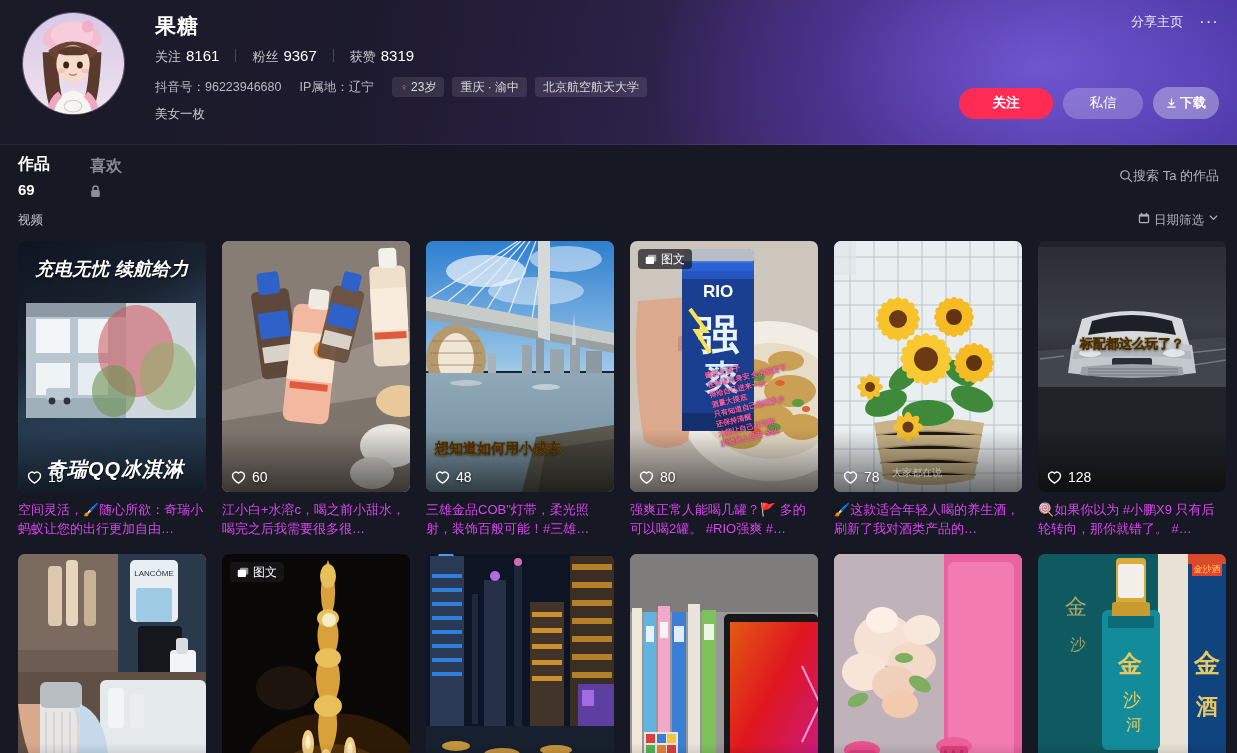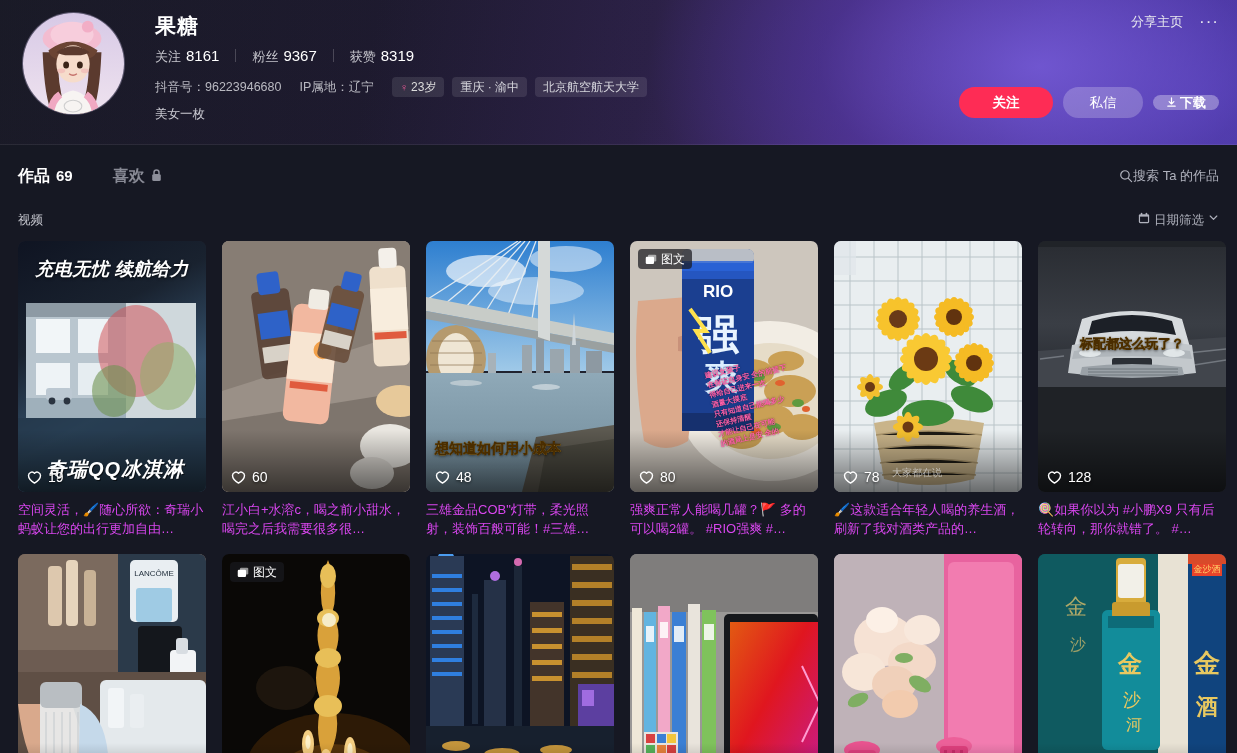--- a/index.html
+++ b/index.html
@@ -70,31 +70,31 @@
     font-size: 13.5px; cursor: pointer; white-space: nowrap; border: none; color: #fff;
   }
   .btn-follow { width: 94px; background: #fe2c55; font-weight: bold; }
   .btn-msg { width: 80px; background: rgba(255,255,255,0.22); }
   .btn-dl-group { display: flex; align-items: stretch; border-radius: 16px; overflow: hidden; }
   .btn-dl-text {
     background: rgba(255,255,255,0.20); height: 31px; display: flex; align-items: center;
     padding: 0 13px; font-size: 13px; color: #f0f0f5;
   }
   .btn-dl-cta {
-    background: rgba(255,255,255,0.33); height: 15px; display: flex; align-items: center; gap: 3px;
+    background: rgba(255,255,255,0.33); height: 32px; display: flex; align-items: center; gap: 3px;
     padding: 0 13px; font-size: 13px; font-weight: bold; color: #ffffff;
   }
 
   
   .tabbar {
     position: relative; height: 62px; width: 1237px;
     background: #161823; padding: 0 18px;
     display: flex; align-items: center;
   }
-  .tab { display: flex; align-items: baseline; gap: 6px; margin-right: 40px; cursor: pointer; }
+  .tab { display: flex; align-items: baseline; gap: 6px; margin-right: 40px; cursor: pointer; flex-direction: column; }
   .tab .t-label { font-size: 16px; font-weight: bold; color: #ffffff; }
   .tab .t-count { font-size: 15px; color: #ffffff; font-weight: bold; }
   .tab.inactive .t-label { color: #888a95; font-weight: bold; }
   .lock { width: 11px; height: 13px; position: relative; top: 1px; display: inline-block; }
   .tab-search { position: absolute; right: 18px; top: 50%; transform: translateY(-50%); display: flex; align-items: center; cursor: pointer; }
   .tab-search .ts-label { font-size: 13px; color: #b0b2bd; }
 
   
   .section-row {
     position: relative; height: 26px; padding: 0 18px;

